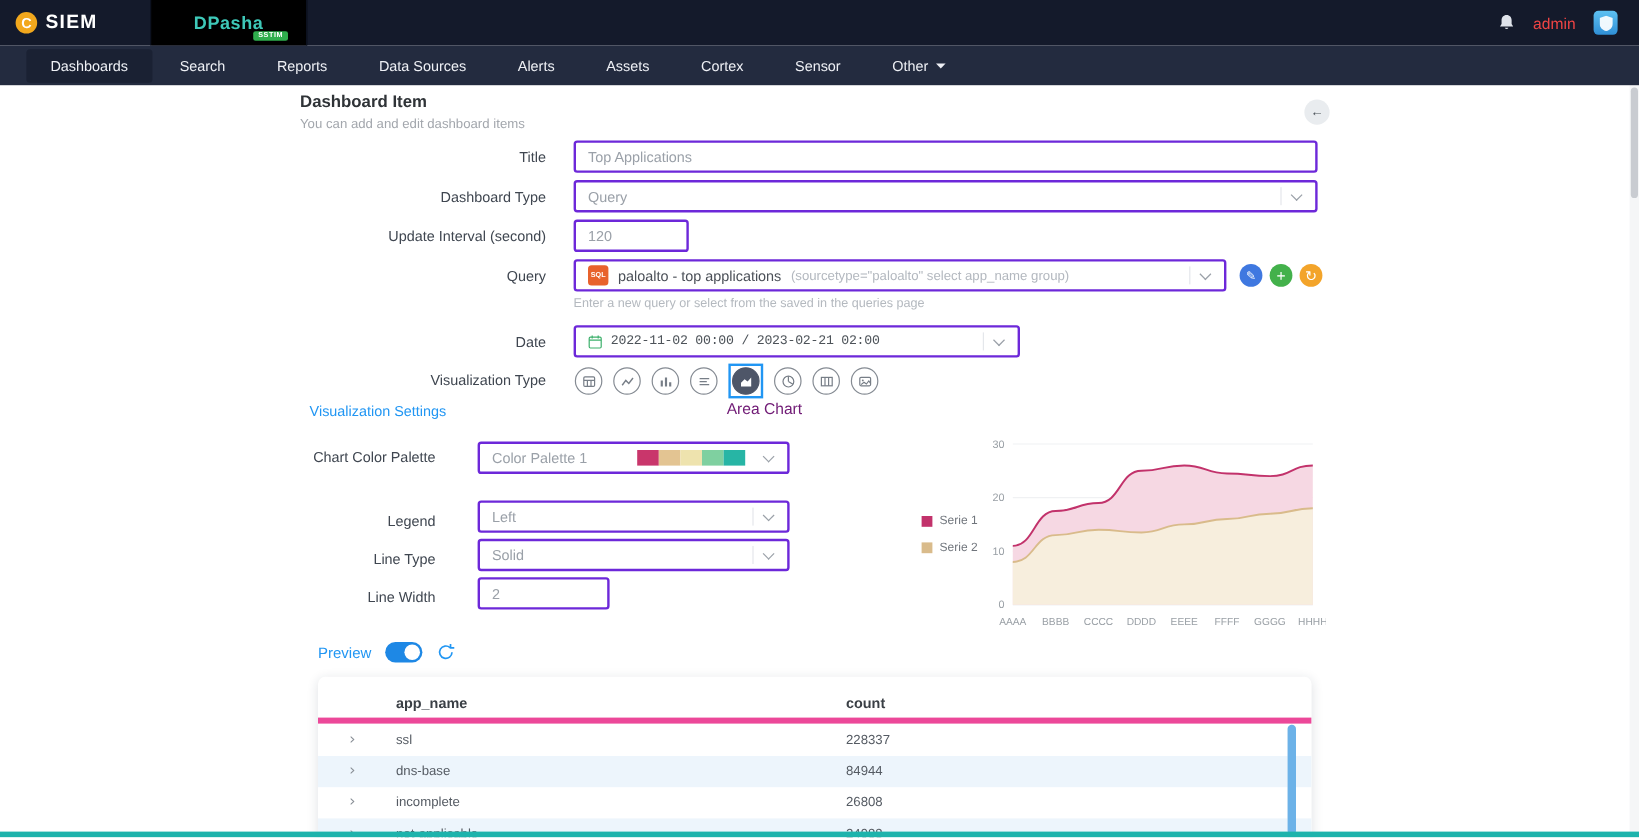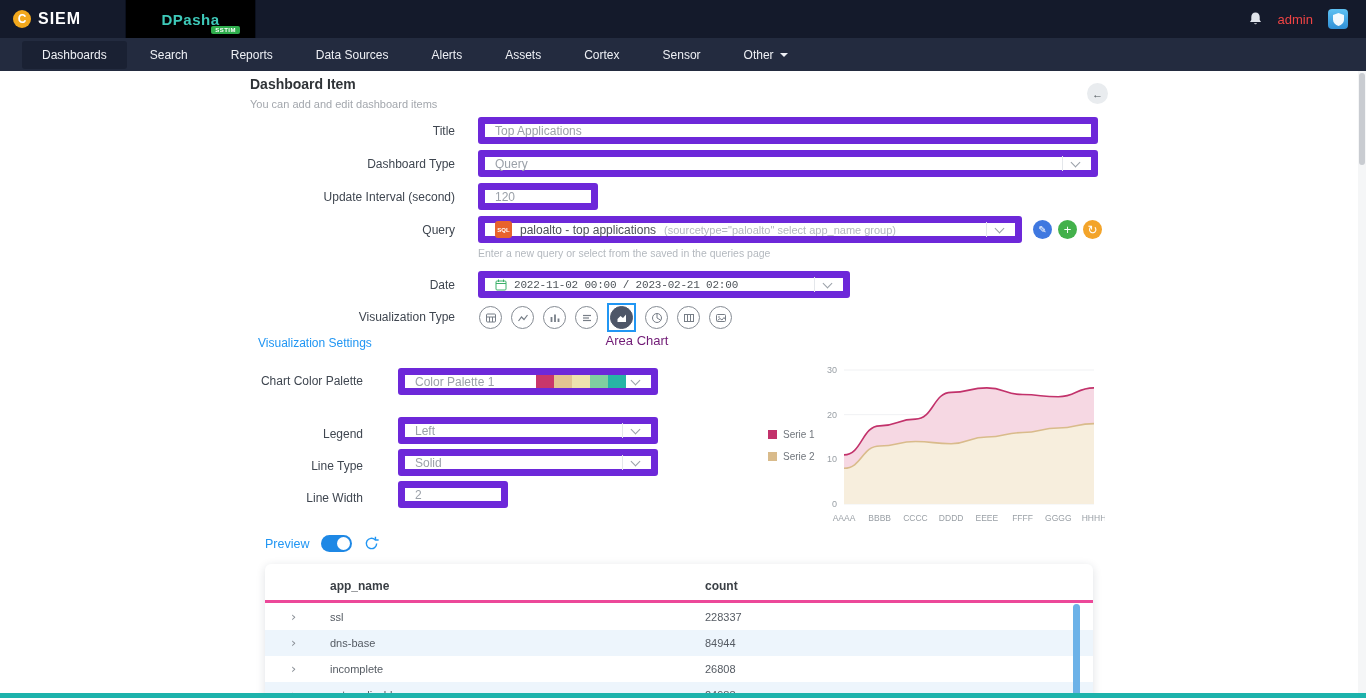--- a/index.html
+++ b/index.html
@@ -24,29 +24,29 @@
   .nav-item.active{background:#1a2133;}
   .caret-down{width:0;height:0;border-left:4px solid transparent;border-right:4px solid transparent;border-top:4px solid #eef0f5;display:inline-block;}
 
   
   .page-title{position:absolute;left:250px;top:76px;font-size:14px;font-weight:bold;color:#2f3337;}
   .page-subtitle{position:absolute;left:250px;top:98px;font-size:11px;color:#a3a7ad;}
   .back-btn{position:absolute;left:1087px;top:83px;width:21px;height:21px;border-radius:50%;background:#e9ecef;display:flex;align-items:center;justify-content:center;font-size:11px;color:#495057;cursor:pointer;font-family:"DejaVu Sans",sans-serif;}
 
   
   .f-label{position:absolute;left:255px;width:200px;text-align:right;font-size:12px;color:#3f4650;}
-  .ctl{position:absolute;height:27px;border:7px solid #6d28d9;border-radius:3px;background:#fff;font-size:12px;color:#9aa0a8;display:flex;align-items:center;padding:0 10px;cursor:pointer;}
+  .ctl{position:absolute;height:27px;border:2px solid #6d28d9;border-radius:3px;background:#fff;font-size:12px;color:#9aa0a8;display:flex;align-items:center;padding:0 10px;cursor:pointer;}
   input.ctl{cursor:text;outline:none;}
   .sel-end{margin-left:auto;display:flex;align-items:center;gap:9px;height:100%;}
   .sel-div{width:1px;height:15px;background:#e4e7eb;}
   .sel-caret{width:7px;height:7px;border-right:1.3px solid #9aa0a8;border-bottom:1.3px solid #9aa0a8;transform:rotate(45deg);margin-top:-3px;margin-right:2px;}
 
   #f-title{left:478px;top:117px;width:620px;}
   #f-dtype{left:478px;top:150px;width:620px;}
-  #f-interval{left:478px;top:183px;width:120px;}
+  #f-interval{left:478px;top:183px;width:96px;}
   #f-query{left:478px;top:216px;width:544px;gap:8px;}
   #f-date{left:478px;top:271px;width:372px;gap:7px;}
   .sql-badge{width:17px;height:17px;border-radius:3px;background:#e8622c;color:#fff;font-size:6px;font-weight:bold;display:flex;align-items:center;justify-content:center;flex:0 0 auto;}
   .query-name{color:#4a4f57;font-size:12px;white-space:nowrap;}
   .query-detail{color:#b3b8bf;font-size:11px;white-space:nowrap;overflow:hidden;text-overflow:ellipsis;}
   .helper-text{position:absolute;left:478px;top:247px;font-size:10.5px;color:#b4b9bf;}
   .date-value{font-family:"Liberation Mono",monospace;font-size:11px;color:#4d5359;letter-spacing:-0.2px;}
   .round-btn{position:absolute;width:19px;height:19px;border-radius:50%;display:flex;align-items:center;justify-content:center;color:#fff;font-size:10px;cursor:pointer;font-family:"DejaVu Sans",sans-serif;}
   #btn-edit{left:1033px;top:220px;background:#3f78e0;}
   #btn-add{left:1058px;top:220px;background:#43b14b;font-size:13px;}
@@ -78,21 +78,21 @@
 
   
   .preview-row{position:absolute;left:265px;top:535px;display:flex;align-items:center;gap:12px;}
   .preview-label{font-size:12.5px;color:#2196f3;}
   .toggle{width:31px;height:17px;border-radius:9px;background:#1e88e5;position:relative;cursor:pointer;}
   .toggle-knob{position:absolute;right:2px;top:2px;width:13px;height:13px;border-radius:50%;background:#fff;}
   .refresh-link{cursor:pointer;display:flex;align-items:center;}
 
   
   .table-card{position:absolute;left:265px;top:564px;width:828px;height:140px;background:#fff;border-radius:6px;box-shadow:0 2px 10px rgba(31,45,61,.14);overflow:hidden;}
-  .t-header{position:absolute;top:0;left:0;right:0;height:39px;border-bottom:3px solid #ec4899;}
+  .t-header{position:absolute;top:0;left:0;right:0;height:39px;border-bottom:5px solid #ec4899;}
   .t-h-app{position:absolute;left:65px;top:15px;font-size:12px;font-weight:bold;color:#3a3f45;}
   .t-h-count{position:absolute;left:440px;top:15px;font-size:12px;font-weight:bold;color:#3a3f45;}
   .t-row{position:absolute;left:0;right:0;height:26px;}
   .t-row.alt{background:#edf5fc;}
   .t-chev{position:absolute;left:26px;top:5px;font-size:13px;color:#8a9097;cursor:pointer;font-family:"DejaVu Sans",sans-serif;}
   .t-c-app{position:absolute;left:65px;top:7px;font-size:11px;color:#555b63;}
   .t-c-count{position:absolute;left:440px;top:7px;font-size:11px;color:#555b63;}
   .t-scroll-track{position:absolute;right:13px;top:40px;bottom:4px;width:7px;background:#eef0f2;border-radius:4px;}
   .t-scroll-thumb{position:absolute;left:0;top:0;width:7px;height:92px;background:#6cb2e8;border-radius:4px;}
 

